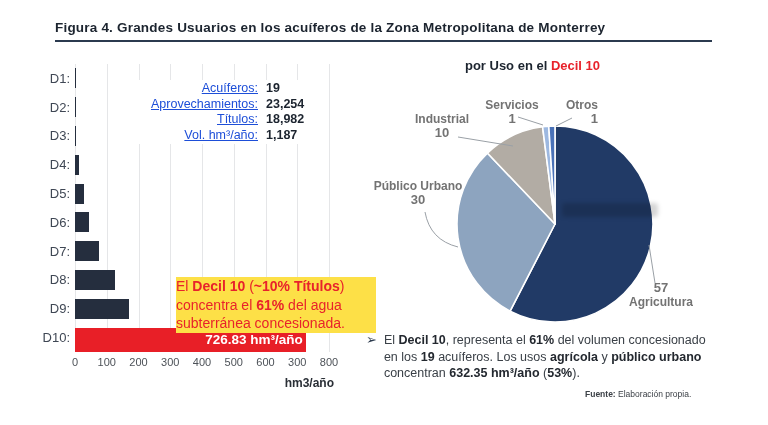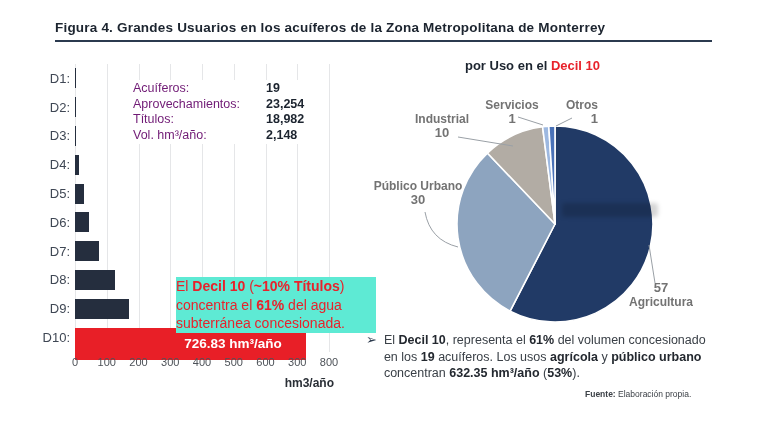--- a/index.html
+++ b/index.html
@@ -14,35 +14,35 @@
 
   
   .bar-chart{position:absolute;left:40px;top:64px;width:292px;height:288px;}
   .gridlines{position:absolute;left:35px;top:0;width:254px;height:288px;}
   .gridline{position:absolute;top:0;width:1px;height:288px;background:#e5e6e8;}
   .bar-rows{position:absolute;left:0;top:0;width:292px;}
   .bar-row{height:28.8px;display:flex;align-items:center;}
   .bar-cat{width:30px;text-align:right;font-size:13px;color:#3f4754;flex:0 0 30px;}
   .bar-track{margin-left:5px;height:20px;display:flex;flex:1;}
   .bar{height:20px;background:#252e3e;}
-  .bar.hl{height:32px;background:#e81f27;display:flex;align-items:center;
-          justify-content:flex-end;padding-right:24px;box-sizing:border-box;}
+  .bar.hl{height:24px;background:#e81f27;display:flex;align-items:center;
+          justify-content:flex-end;padding-right:3px;box-sizing:border-box;}
   .bar-val{color:#ffffff;font-weight:bold;font-size:13.5px;white-space:nowrap;}
   .x-ticks{position:absolute;left:0;top:292px;width:292px;height:14px;}
   .x-tick{position:absolute;width:30px;text-align:center;font-size:11px;color:#4d5258;}
   .x-axis-label{position:absolute;right:-2px;top:312px;font-size:12px;font-weight:bold;color:#2a2f36;}
 
   
   .stats{position:absolute;left:130px;top:80px;background:#fff;padding:1px 3px;z-index:3;}
   .stat-row{display:flex;line-height:15.5px;font-size:12.5px;}
-  .stat-label{width:125px;text-align:left;color:#701a75;}
+  .stat-label{width:125px;text-align:right;color:#1d4ed8;text-decoration:underline;}
   .stat-value{margin-left:8px;font-weight:bold;color:#1c242f;}
 
   
-  .annotation{position:absolute;left:176px;top:277px;width:200px;background:#5eead4;
+  .annotation{position:absolute;left:176px;top:277px;width:200px;background:#fde047;
               font-size:14px;line-height:18.5px;color:#e8222b;z-index:3;}
 
   
   .pie-title{position:absolute;left:385px;top:58px;width:295px;text-align:center;
              font-size:13px;font-weight:bold;color:#1c242f;line-height:16px;}
   .pie-title .line1{white-space:pre;}
   .red{color:#e8222b;}
   .pie-svg{position:absolute;left:455px;top:124px;}
   .leader-svg{position:absolute;left:370px;top:90px;pointer-events:none;}
   .slice-label{position:absolute;text-align:center;font-weight:bold;color:#737373;
@@ -164,21 +164,21 @@
       <div class="stat-row">
         <span class="stat-label">Aprovechamientos:</span>
         <span class="stat-value">23,254</span>
       </div>
       <div class="stat-row">
         <span class="stat-label">Títulos:</span>
         <span class="stat-value">18,982</span>
       </div>
       <div class="stat-row">
         <span class="stat-label">Vol. hm³/año:</span>
-        <span class="stat-value">2,148</span>
+        <span class="stat-value">1,187</span>
       </div>
     </div>
 
   <div class="annotation">
     <div><span>El </span><span class="b">Decil 10</span><span> (</span><span class="b">~10% Títulos</span><span>)</span></div>
     <div><span>concentra el </span><span class="b">61%</span><span> del agua</span></div>
     <div><span>subterránea concesionada.</span></div>
   </div>
 
   <div class="pie-title">

